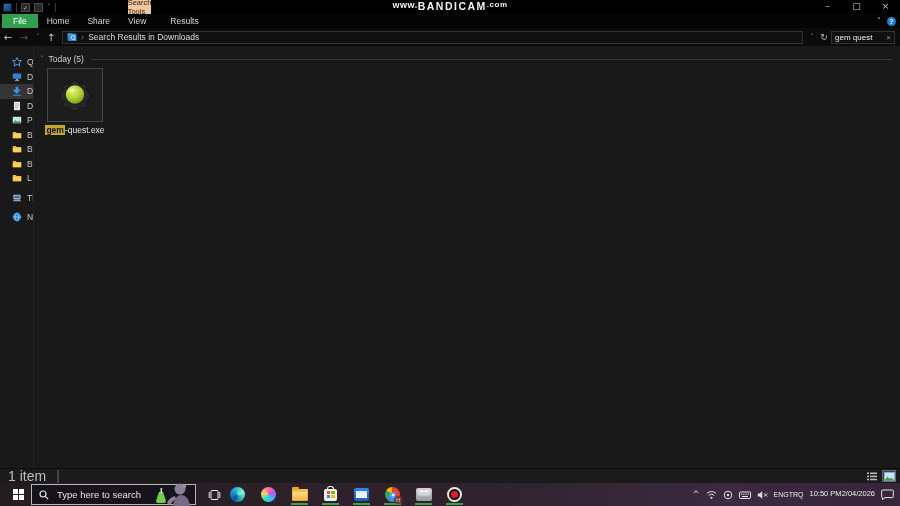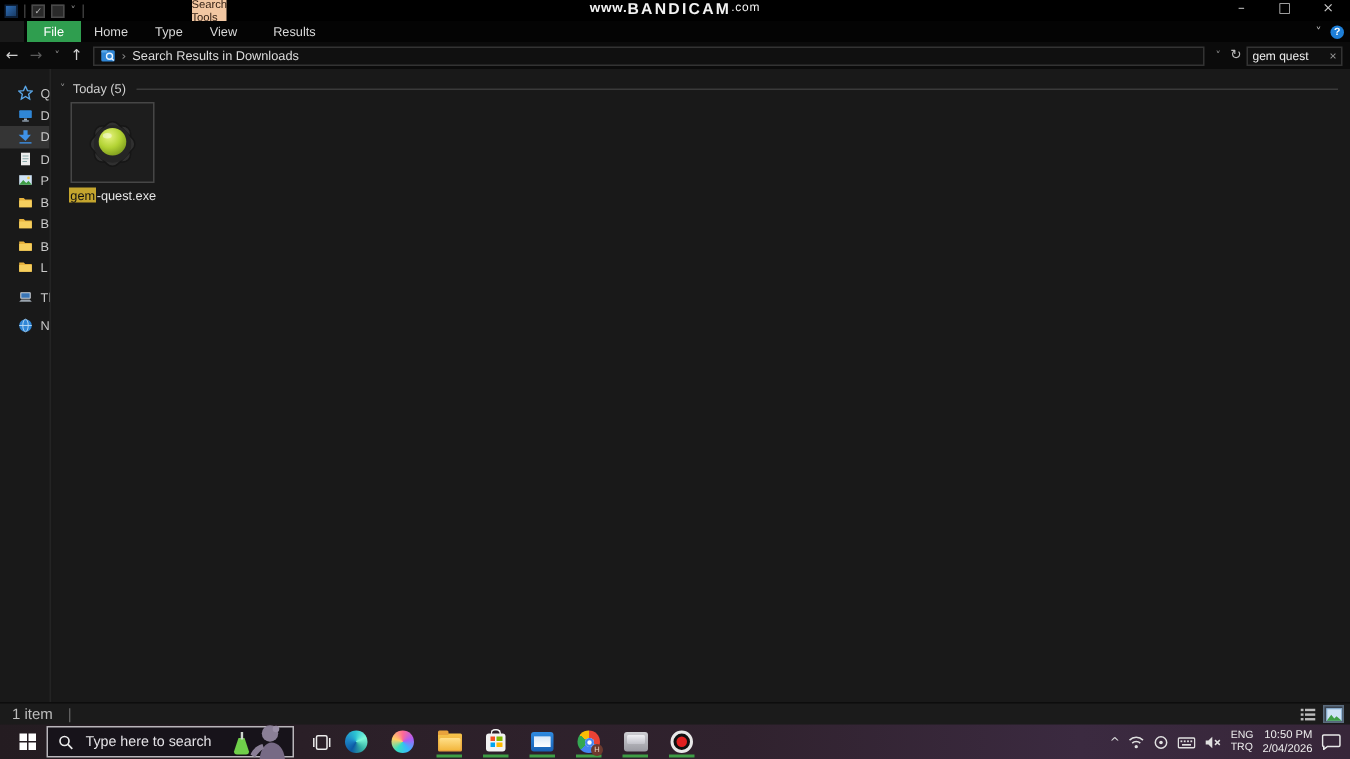--- a/index.html
+++ b/index.html
@@ -18,27 +18,27 @@
   .mini-gray{width:9px;height:9px;background:#2a2a2a;border:1px solid #4a4a4a;box-sizing:border-box;display:flex;align-items:center;justify-content:center;font-size:6px;color:#bbb;}
   .qat-chev{font-size:7px;color:#999;}
   .search-tools{position:absolute;left:128px;top:0;height:14px;width:23px;background:#f2c7a2;
     color:#332014;font-size:7.5px;display:flex;align-items:center;justify-content:center;}
   .win-title{position:absolute;left:178px;top:0;height:14px;display:flex;align-items:center;
     font-size:8.5px;color:#d6d6d6;white-space:nowrap;}
   .watermark{position:absolute;left:50%;transform:translateX(-50%);top:0;height:14px;
     display:flex;align-items:flex-start;color:#f2f2f2;white-space:nowrap;}
   .wm-prefix{font-size:9px;font-weight:600;letter-spacing:.5px;}
   .wm-brand{font-size:10.5px;font-weight:700;letter-spacing:1.5px;}
-  .wm-suffix{font-size:8px;font-weight:400;letter-spacing:.5px;}
+  .wm-suffix{font-size:8px;font-weight:700;letter-spacing:.5px;}
   .win-controls{position:absolute;right:0;top:0;height:14px;display:flex;}
   .win-btn{width:29px;text-align:center;font-size:9px;color:#c9c9c9;line-height:13px;}
 
   
   .ribbonrow{position:absolute;top:14px;left:0;right:0;height:14px;background:#040404;
-    display:flex;align-items:center;font-size:8.5px;margin-left:16px;}
+    display:flex;align-items:center;font-size:8.5px;}
   .tab{padding:0 9px;height:14px;line-height:14px;color:#d8d8d8;}
   .tab-file{background:#2f9e4f;color:#fff;margin-left:2px;padding:0 11px;}
   .tab-search{margin-left:6px;}
   .ribbon-right{position:absolute;right:4px;top:14px;height:14px;display:flex;align-items:center;gap:6px;}
   .ribbon-chev{font-size:8px;color:#bbb;}
   .help-icon{width:9px;height:9px;border-radius:50%;background:#1e7fd8;color:#fff;
     font-size:7px;text-align:center;line-height:9px;font-weight:700;}
 
   
   .addressrow{position:absolute;top:28px;left:0;right:0;height:18px;background:#0b0b0b;
@@ -70,26 +70,26 @@
 
   
   .content{position:absolute;left:35px;top:46px;width:865px;height:422px;background:#191919;}
   .group-header{display:flex;align-items:center;padding:8px 8px 0 5px;font-size:8.5px;color:#d0d0d0;}
   .group-chev{color:#9a9a9a;font-size:7px;margin-right:5px;}
   .group-line{flex:1;height:1px;background:#3a3a3a;margin-left:7px;}
   .tile{position:absolute;left:12px;top:22px;width:56px;height:54px;border:1px solid #464646;
     background:rgba(255,255,255,.02);box-sizing:border-box;
     display:flex;align-items:center;justify-content:center;}
   .filename{position:absolute;left:0;top:79px;width:80px;text-align:center;font-size:8.5px;color:#e5e5e5;}
-  .hl{background:#c4a52e;color:#111;padding:0 1px;}
+  .hl{background:#c4a52e;color:#111;padding:0 1px;font-weight:bold;}
 
   
   .statusbar{position:absolute;left:0;top:468px;width:900px;height:15px;background:#1b1b1b;
     border-top:1px solid #0d0d0d;box-sizing:border-box;display:flex;align-items:center;
-    font-size:10px;color:#bdbdbd;}
+    font-size:14px;color:#bdbdbd;}
   .sb-count{margin-left:8px;}
   .sb-sep{margin-left:10px;color:#666;}
   .view-toggles{position:absolute;right:4px;top:1px;display:flex;gap:3px;}
   .vt{width:14px;height:12px;display:flex;align-items:center;justify-content:center;box-sizing:border-box;}
   .vt.selected{background:#39424e;border:1px solid #5a6b7d;}
 
   
   .taskbar{position:absolute;left:0;top:483px;width:900px;height:23px;
     background:linear-gradient(90deg,#241c21 0%,#2c2029 30%,#30222e 55%,#3b2a40 80%,#372639 100%);}
   .start{position:absolute;left:7px;top:0;width:22px;height:23px;display:flex;align-items:center;justify-content:center;}
@@ -135,21 +135,21 @@
     background:#6e3a2e;color:#e8d8c8;font-size:5px;line-height:8px;text-align:center;z-index:2;}
   .ic-grayapp{width:16px;height:13px;background:linear-gradient(#cfcfd4,#9a9aa2);border-radius:2px;position:relative;}
   .ic-grayapp:after{content:"";position:absolute;left:2px;top:2px;width:12px;height:6px;
     background:linear-gradient(#f0f0f4,#c2c2ca);border-radius:1px;}
   .ic-bandicam{width:15px;height:15px;border-radius:50%;background:#101010;
     border:2px solid #e8e8e8;box-sizing:border-box;display:flex;align-items:center;justify-content:center;}
   .ic-bandicam i{width:7px;height:7px;border-radius:50%;background:#e02020;}
 
   .tray{position:absolute;right:0;top:0;height:23px;display:flex;align-items:center;gap:6px;padding-right:6px;}
   .tray-glyph{color:#e0e0e0;font-size:8px;}
-  .tray-col{display:flex;flex-direction:column;justify-content:center;line-height:8px;font-size:7px;color:#ececec;}
+  .tray-col{display:flex;flex-direction:row;justify-content:center;line-height:8px;font-size:7px;color:#ececec;}
   .tray-col.right{text-align:right;line-height:8.5px;font-size:7.5px;}
 
   input{caret-color:transparent;}
 </style>
 </head>
 <body>
 
 <div class="titlebar">
   <div class="qat">
     <span class="mini-win-icon"></span>
@@ -168,21 +168,21 @@
   <div class="win-controls">
     <span class="win-btn glyph">–</span>
     <span class="win-btn glyph">□</span>
     <span class="win-btn glyph">×</span>
   </div>
 </div>
 
 <div class="ribbonrow">
   <span class="tab tab-file">File</span>
   <span class="tab">Home</span>
-  <span class="tab">Type</span>
+  <span class="tab">Share</span>
   <span class="tab">View</span>
   <span class="tab tab-search">Results</span>
 </div>
 <div class="ribbon-right">
   <span class="ribbon-chev glyph">˅</span>
   <span class="help-icon">?</span>
 </div>
 
 <div class="addressrow">
   <span class="nav-btn glyph">←</span>

